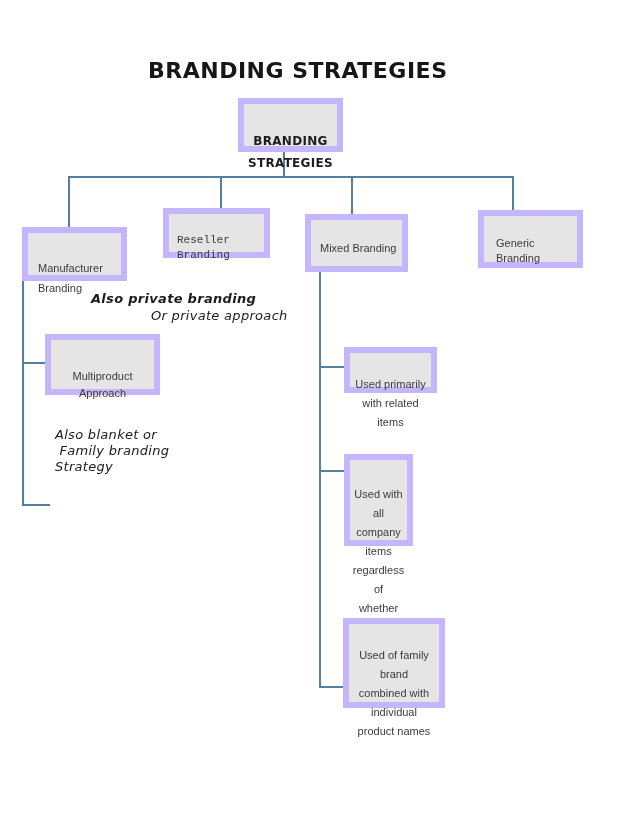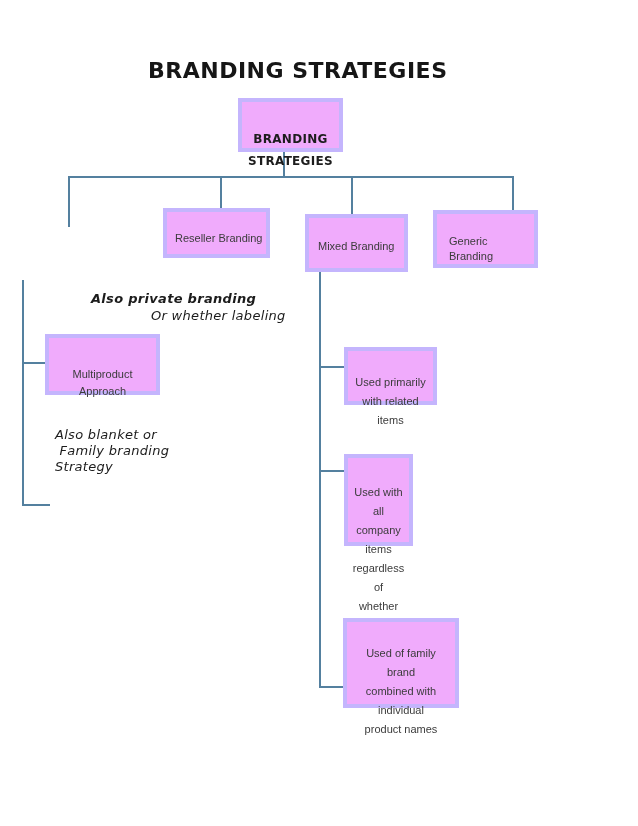--- a/index.html
+++ b/index.html
@@ -18,22 +18,22 @@
     font-family: "DejaVu Sans", sans-serif;
     font-weight: 700;
     font-size: 22px;
     letter-spacing: 0.5px;
     color: #161616;
     white-space: pre;
   }
   .node {
     position: absolute;
     box-sizing: border-box;
-    background: #f0abfc;
-    border: 4px solid #c4b5fd;
+    background: #e5e5e5;
+    border: 6px solid #c4b5fd;
     color: #3b3b3b;
     font-size: 11px;
     white-space: pre-line;
   }
   .node .lbl { display: block; }
   .comic {
     font-family: "DejaVu Sans", sans-serif;
     font-weight: 700;
     font-size: 12px;
     color: #1d1d1d;
@@ -80,61 +80,65 @@
   <div class="conn" style="left:319px; top:272px; width:2px;  height:416px;"></div>
   <div class="conn" style="left:319px; top:366px; width:25px; height:2px;"></div>
   <div class="conn" style="left:319px; top:470px; width:25px; height:2px;"></div>
   <div class="conn" style="left:319px; top:686px; width:24px; height:2px;"></div>
 
   <div class="node comic" style="left:238px; top:98px; width:105px; height:54px;">
     <span class="lbl">BRANDING
 STRATEGIES</span>
   </div>
 
+  <div class="node topleft" style="left:22px; top:227px; width:105px; height:54px; padding:5px 0 0 10px; line-height:20px;">
+    <span class="lbl">Manufacturer
+Branding</span>
+  </div>
 
-  <div class="node topleft" style="left:163px; top:208px; width:107px; height:50px; padding:4px 0 0 8px; line-height:15px;">
+  <div class="node topleft" style="left:163px; top:208px; width:107px; height:50px; padding:4px 0 0 8px; line-height:15px;font-family:Liberation Mono, monospace;">
     <span class="lbl">Reseller Branding</span>
   </div>
 
   <div class="node topleft" style="left:305px; top:214px; width:103px; height:58px; padding:6px 0 0 9px; line-height:15px;">
     <span class="lbl">Mixed Branding</span>
   </div>
 
-  <div class="node topleft" style="left:433px; top:210px; width:105px; height:58px; padding:5px 0 0 12px; line-height:15px;">
+  <div class="node topleft" style="left:478px; top:210px; width:105px; height:58px; padding:5px 0 0 12px; line-height:15px;">
     <span class="lbl">Generic Branding</span>
   </div>
 
   <div class="node centered" style="left:45px; top:334px; width:115px; height:61px; padding-top:11px; line-height:17px;">
     <span class="lbl">Multiproduct
 Approach</span>
   </div>
 
 
-  <div class="node centered" style="left:344px; top:347px; width:93px; height:58px; padding-top:3px; line-height:19px;">
+  <div class="node centered" style="left:344px; top:347px; width:93px; height:46px; padding-top:3px; line-height:19px;">
     <span class="lbl">Used primarily
 with related
 items</span>
   </div>
 
   <div class="node centered" style="left:344px; top:454px; width:69px; height:92px; padding-top:6px; line-height:19px;">
     <span class="lbl">Used with all
 company items
 regardless  of
 whether they
 are related</span>
   </div>
 
-  <div class="node centered" style="left:343px; top:618px; width:116px; height:90px; padding-top:3px; line-height:19px;">
+  <div class="node centered" style="left:343px; top:618px; width:102px; height:90px; padding-top:3px; line-height:19px;">
     <span class="lbl">Used of family
 brand
 combined with
 individual
 product names</span>
   </div>
 
   <div class="script" style="left:91px; top:291px;font-weight:bold;">Also private branding</div>
-  <div class="script" style="left:151px; top:308px;">Or whether labeling</div>
+  <div class="script" style="left:151px; top:308px;">Or private approach</div>
 
   <div class="script" style="left:21px; top:427px;margin-left:34px;">Also blanket or
  Family branding
 Strategy</div>
 
 </div>
 
 </body></html>

